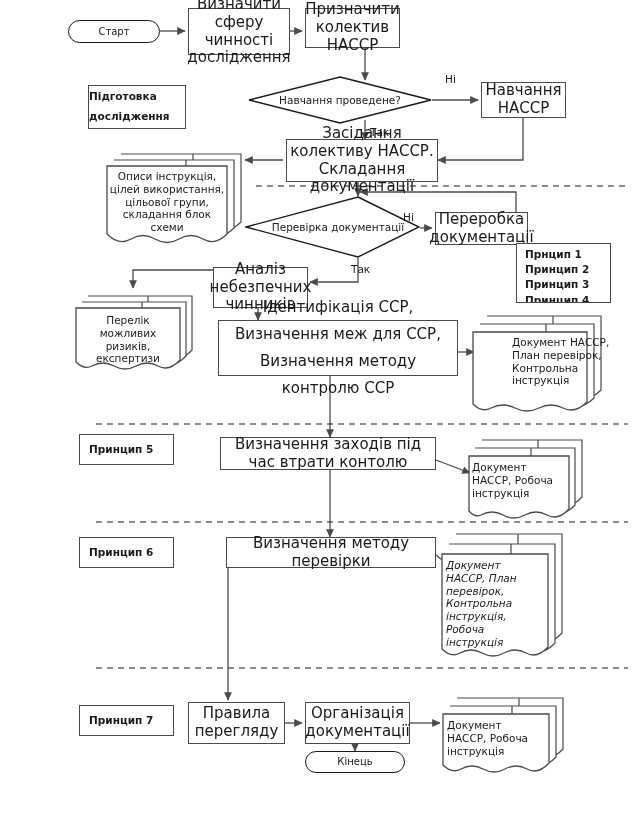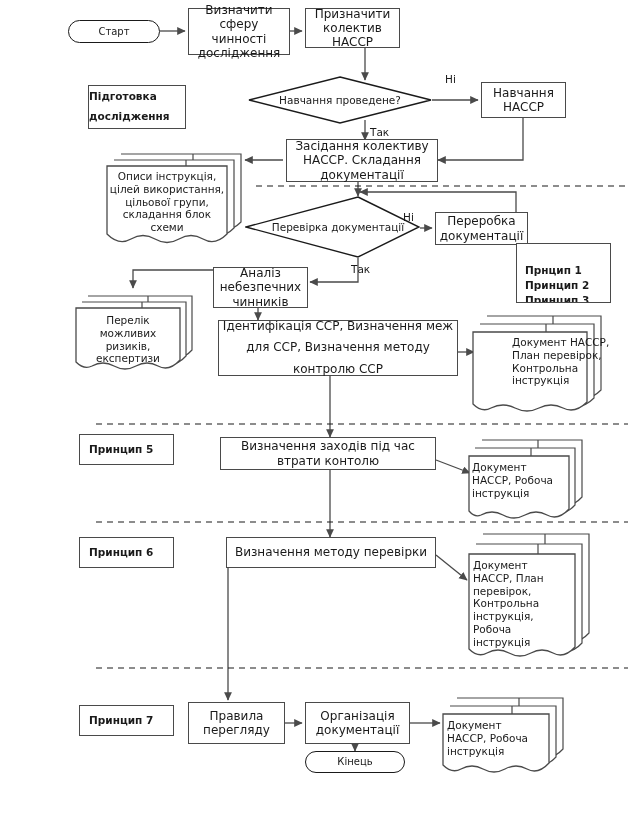--- a/index.html
+++ b/index.html
@@ -21,21 +21,21 @@
     display:flex;
     align-items:center;
     justify-content:center;
     text-align:center;
     color:#1a1a1a;
     line-height:1.18;
   }
   .proc{
     border:1.3px solid #4a4a4a;
     background:#ffffff;
-    font-size:12px;
+    font-size:15px;
     padding:2px 3px;
   }
   .term{
     border:1.4px solid #1a1a1a;
     background:#ffffff;
     border-radius:999px;
     font-size:10px;
   }
   .label-box{
     border:1.4px solid #4a4a4a;
@@ -46,21 +46,21 @@
     padding-left:9px;
     text-align:left;
   }
   .plain-box{
     border:1.3px solid #4a4a4a;
     background:#ffffff;
     font-size:10.5px;
     font-weight:bold;
     align-items:flex-start;
     justify-content:flex-start;
-    padding:19px 0 0 8px;
+    padding:3px 0 0 8px;
     text-align:left;
     line-height:1.45;
     flex-direction:column;
     overflow:hidden;
   }
   .prep-box{
     border:1.4px solid #4a4a4a;
     background:#ffffff;
     font-size:10.5px;
     font-weight:bold;
@@ -273,21 +273,21 @@
   </div>
 
   <div class="node label-box" style="left:79px;top:537px;width:95px;height:31px;">
     <span>Принцип 6</span>
   </div>
 
   <div class="node proc" style="left:226px;top:537px;width:210px;height:31px;">
     <span>Визначення методу перевірки</span>
   </div>
 
-  <div class="docstack" style="left:463px;top:531px;width:130px;height:130px;">
+  <div class="docstack" style="left:436px;top:531px;width:130px;height:130px;font-style:italic;">
     <svg width="130" height="130" viewBox="0 0 130 130">
       <path d="M20,3 H126 V102 Q115,114 104,108 Q93,102 82,108 V3 Z" fill="#ffffff" stroke="#4a4a4a" stroke-width="1.2"></path>
       <path d="M13,13 H119 V112 Q108,124 97,118 Q86,112 75,118 V13 Z" fill="#ffffff" stroke="#4a4a4a" stroke-width="1.2"></path>
       <path d="M6,23 H112 V116 Q101,128 90,122 Q79,116 68,122 Q57,128 46,122 Q35,116 24,122 Q15,127 6,118 Z" fill="#ffffff" stroke="#4a4a4a" stroke-width="1.3"></path>
     </svg>
     <div class="doctext" style="left:10px;top:28px;width:96px;">Документ НАССР, План перевірок, Контрольна інструкція, Робоча інструкція</div>
   </div>
 
   <div class="node label-box" style="left:79px;top:705px;width:95px;height:31px;">
     <span>Принцип 7</span>

